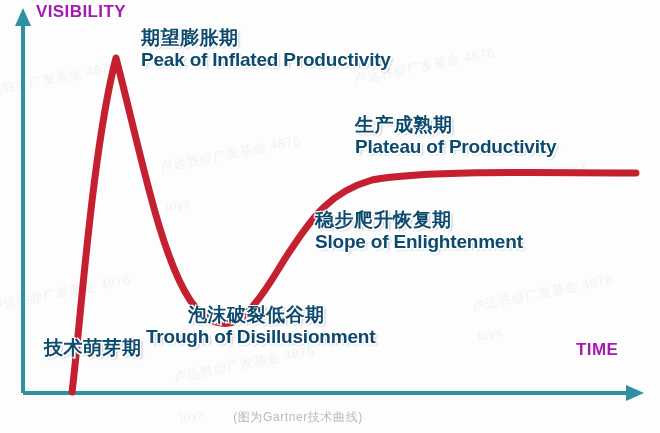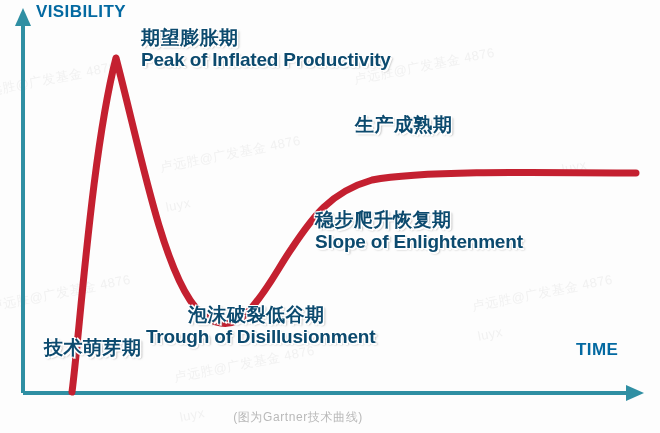--- a/index.html
+++ b/index.html
@@ -36,21 +36,21 @@
     width: 660px;
     height: 433px;
   }
 
   
   .axis-title {
     position: absolute;
     font-weight: bold;
     font-size: 17px;
     letter-spacing: .4px;
-    color: #0369a1;
+    color: #a21caf;
     white-space: nowrap;
   }
   #visibility-title { left: 36px; top: 2px; }
   #time-title { left: 576px; top: 340px; }
 
   
   .stage-label {
     position: absolute;
     white-space: nowrap;
     color: #0c4a6e;
@@ -154,20 +154,21 @@
   <div class="axis-title" id="visibility-title">VISIBILITY</div>
   <div class="axis-title" id="time-title">TIME</div>
 
   <div class="stage-label" id="label-peak">
     <span class="cn">期望膨胀期</span>
     <span class="en">Peak of Inflated Productivity</span>
   </div>
 
   <div class="stage-label" id="label-plateau">
     <span class="cn">生产成熟期</span>
+    <span class="en">Plateau of Productivity</span>
   </div>
 
   <div class="stage-label" id="label-slope">
     <span class="cn">稳步爬升恢复期</span>
     <span class="en">Slope of Enlightenment</span>
   </div>
 
   <div class="stage-label" id="label-trough">
     <span class="cn">泡沫破裂低谷期</span>
     <span class="en" style="margin-left:-42px;">Trough of Disillusionment</span>

